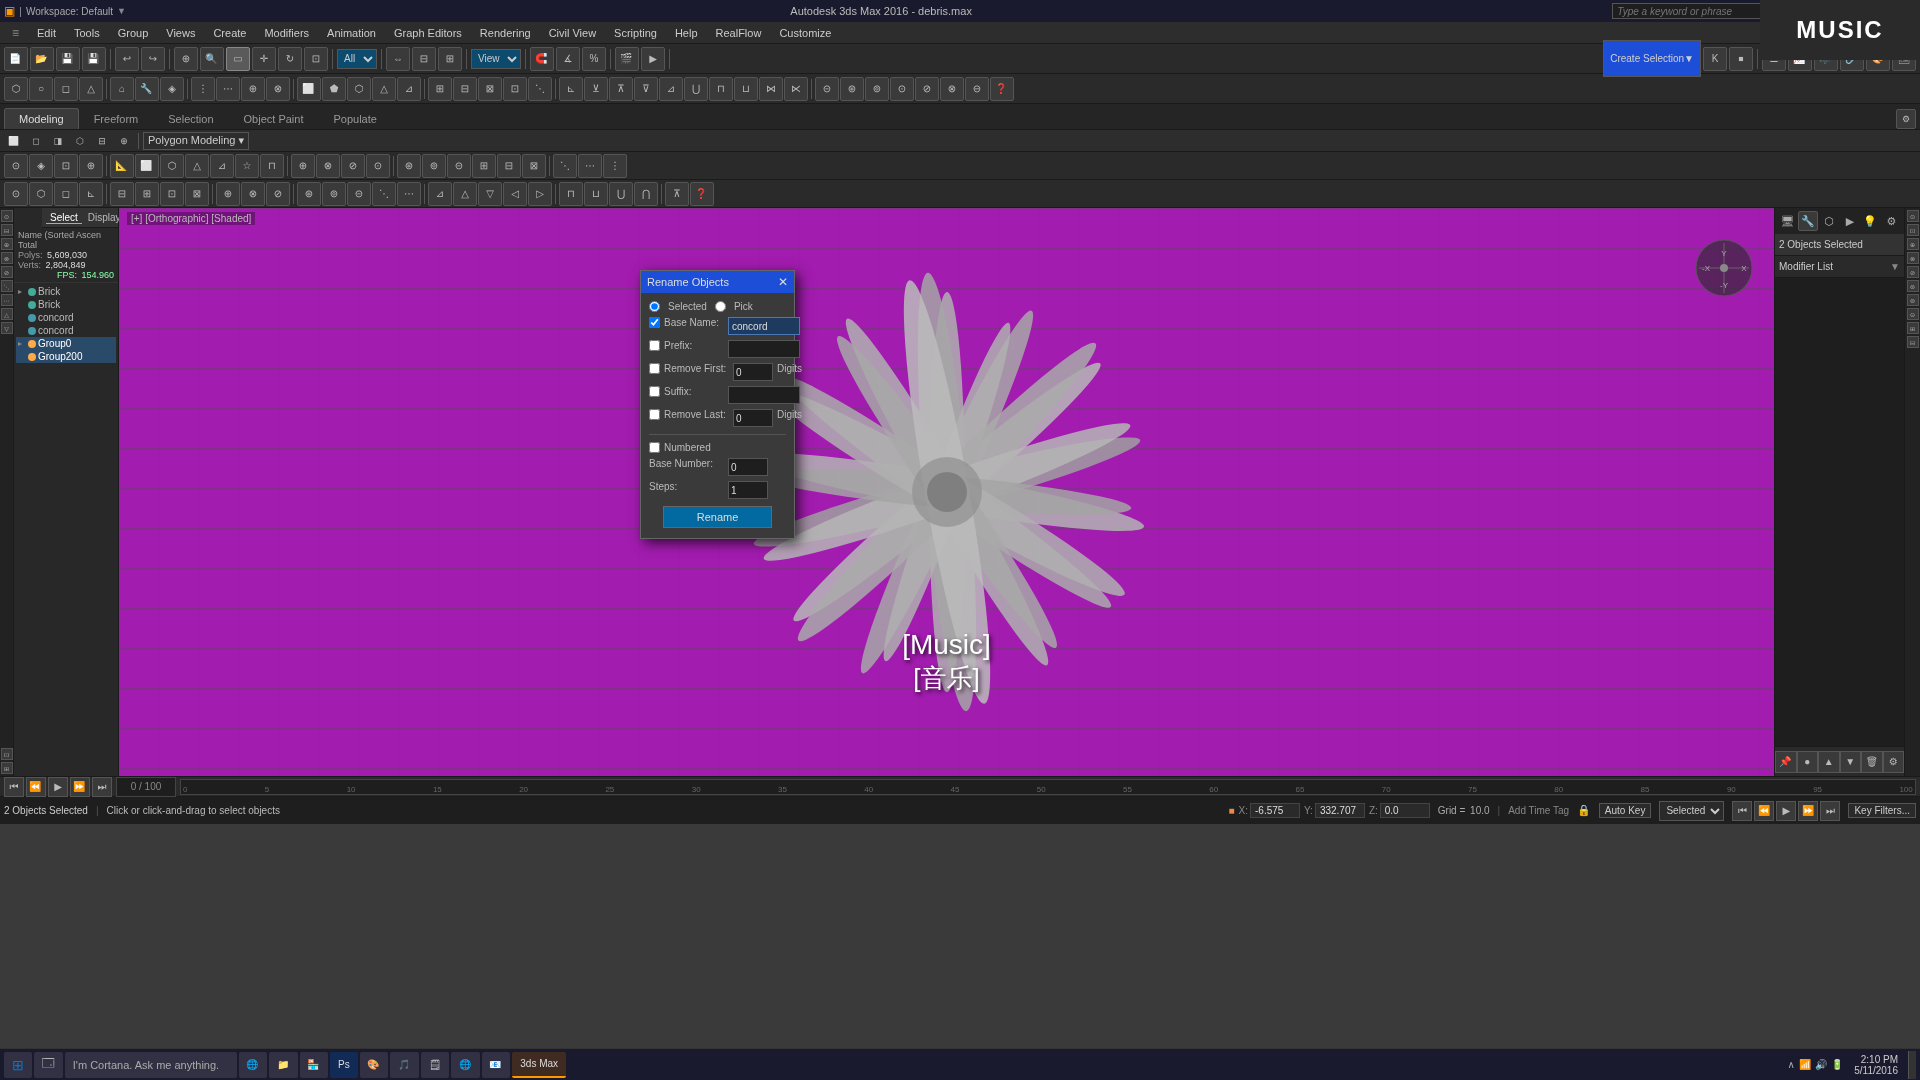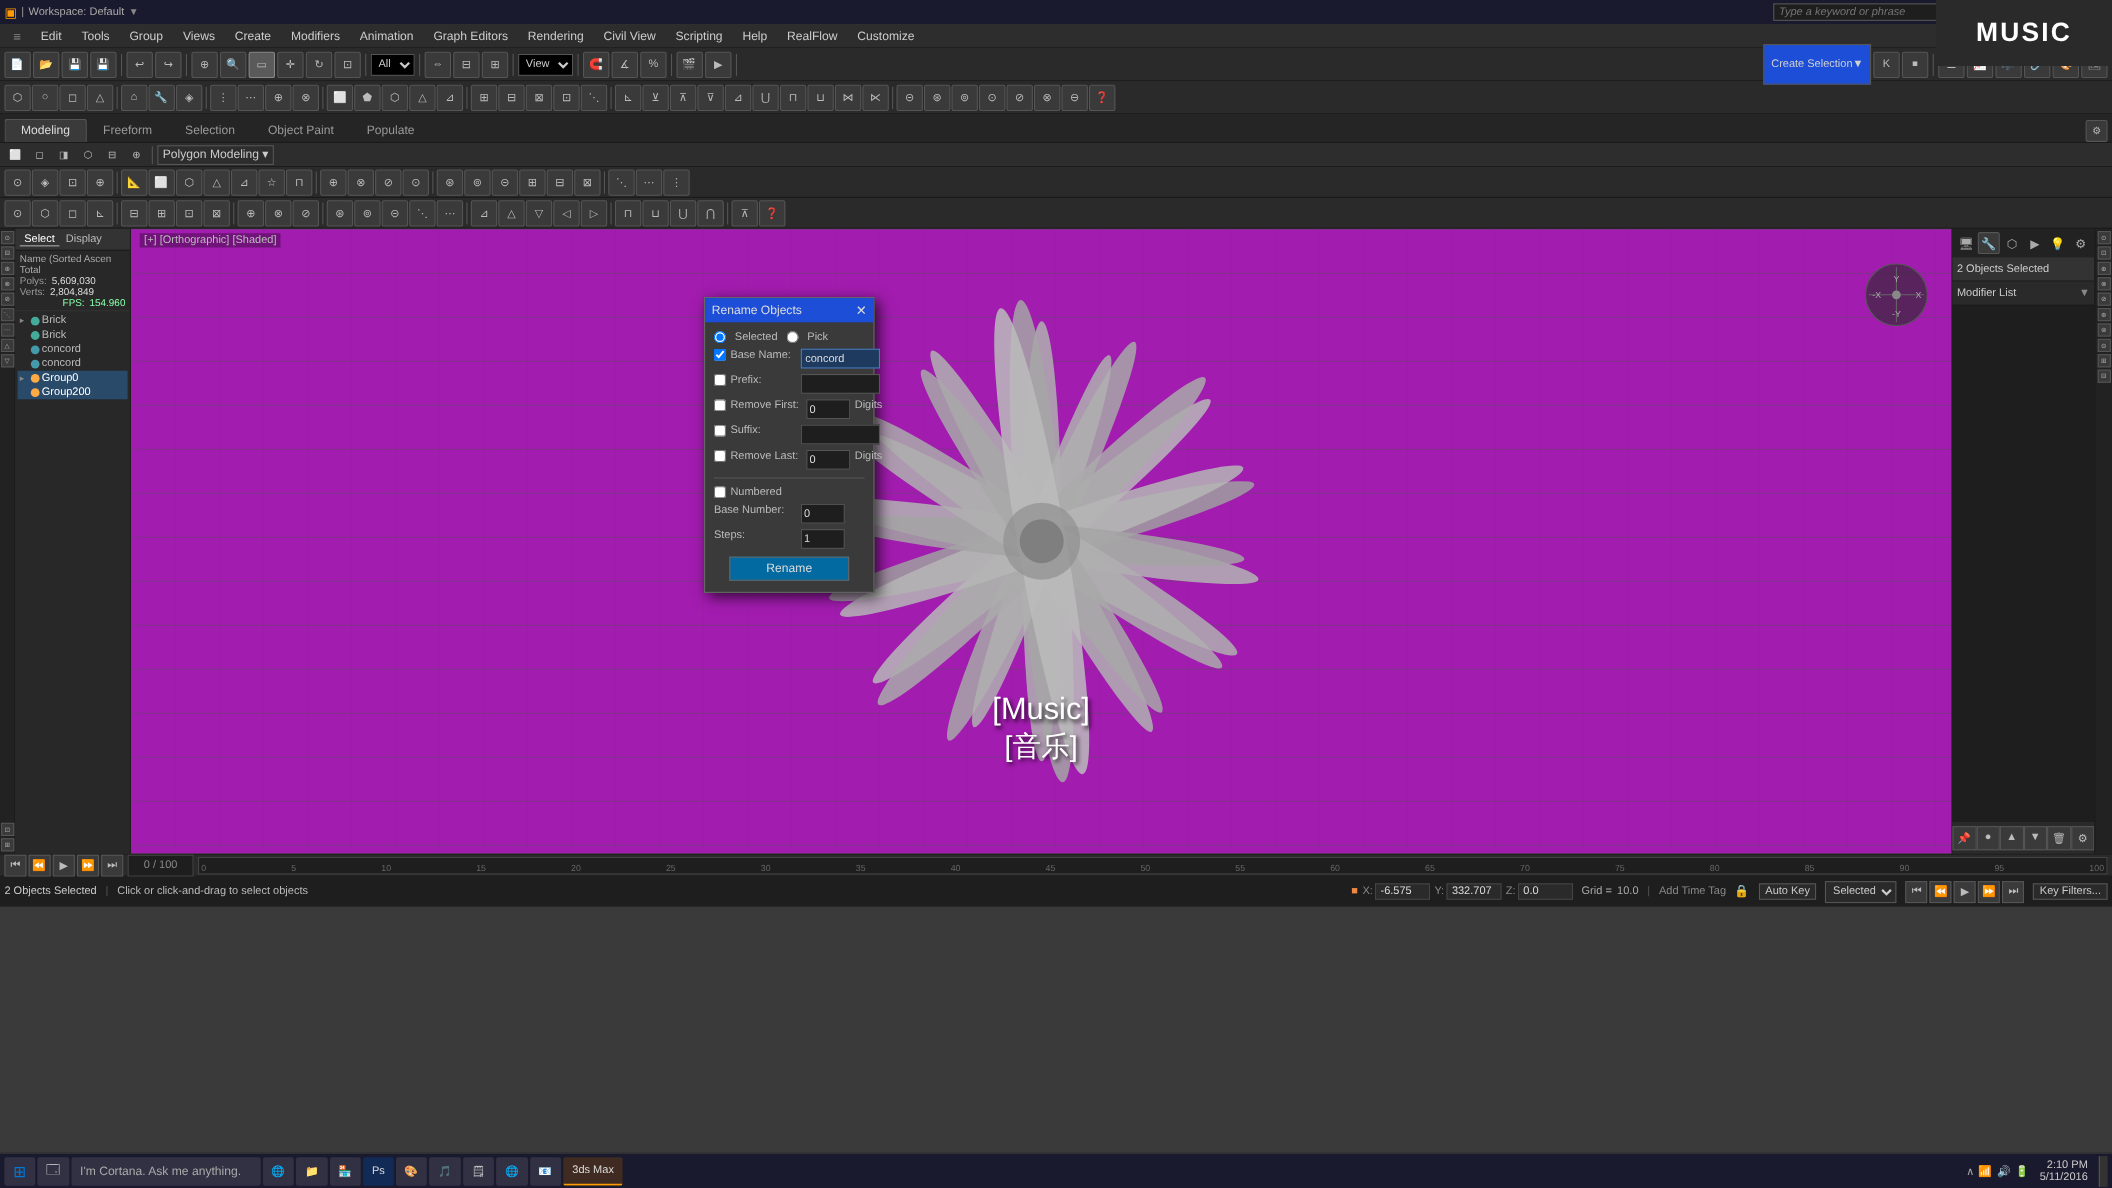--- a/index.html
+++ b/index.html
@@ -67,21 +67,21 @@
       align-items: center;
       justify-content: center;
       cursor: pointer;
       font-size: 10px;
       color: #bbb;
       border-radius: 2px;
     }
     .tb-separator { width: 1px; height: 20px; background: #555; margin: 0 2px; }
     .tb-select {
       height: 20px;
-      background: #000000;
+      background: #0c4a6e;
       border: 1px solid #555;
       color: #ccc;
       font-size: 10px;
       padding: 0 2px;
     }
 
     
     #toolbar2 {
       height: 30px;
       background: #2a2a2a;
@@ -206,20 +206,21 @@
       flex-direction: column;
     }
     #scene-header {
       height: 20px;
       background: #333;
       display: flex;
       align-items: center;
       justify-content: space-between;
       padding: 0 4px;
       border-bottom: 1px solid #1a1a1a;
+      margin-left: 28px;
     }
     .scene-tabs { display: flex; gap: 2px; }
     .scene-tab { font-size: 10px; color: #bbb; cursor: pointer; padding: 0 4px; }
     .scene-tab.active { color: #fff; border-bottom: 1px solid #aaa; }
     #scene-stats {
       padding: 2px 4px;
       font-size: 9px;
       color: #999;
       border-bottom: 1px solid #333;
     }
@@ -654,20 +655,21 @@
 <body>
 
 <div id="title-bar">
   <div class="title-left">
     <span style="font-size:12px;color:#f90;">▣</span>
     <span style="font-size:10px;color:#999;">|</span>
     <span style="font-size:10px;color:#aaa;">Workspace: Default</span>
     <span style="font-size:9px;color:#888;cursor:pointer;">▼</span>
     <span style="width:20px;"></span>
   </div>
+  <div class="title-center">Autodesk 3ds Max 2016 - debris.max</div>
   <div class="title-right">
     <input type="text" style="width: 160px; height: 16px; background: rgb(30, 30, 30); border: 1px solid rgb(85, 85, 85); color: rgb(153, 153, 153); font-size: 10px; padding: 0px 4px; font-style: italic;" placeholder="Type a keyword or phrase">
     <span style="font-size:10px;cursor:pointer;color:#888;">🔍</span>
     <span style="font-size:10px;cursor:pointer;color:#aaa;padding:0 4px;border:1px solid #555;">Sign In</span>
     <span style="font-size:11px;cursor:pointer;color:#aaa;">?</span>
     <div class="win-btn">─</div>
     <div class="win-btn">□</div>
     <div class="win-btn close">✕</div>
   </div>
 </div>

